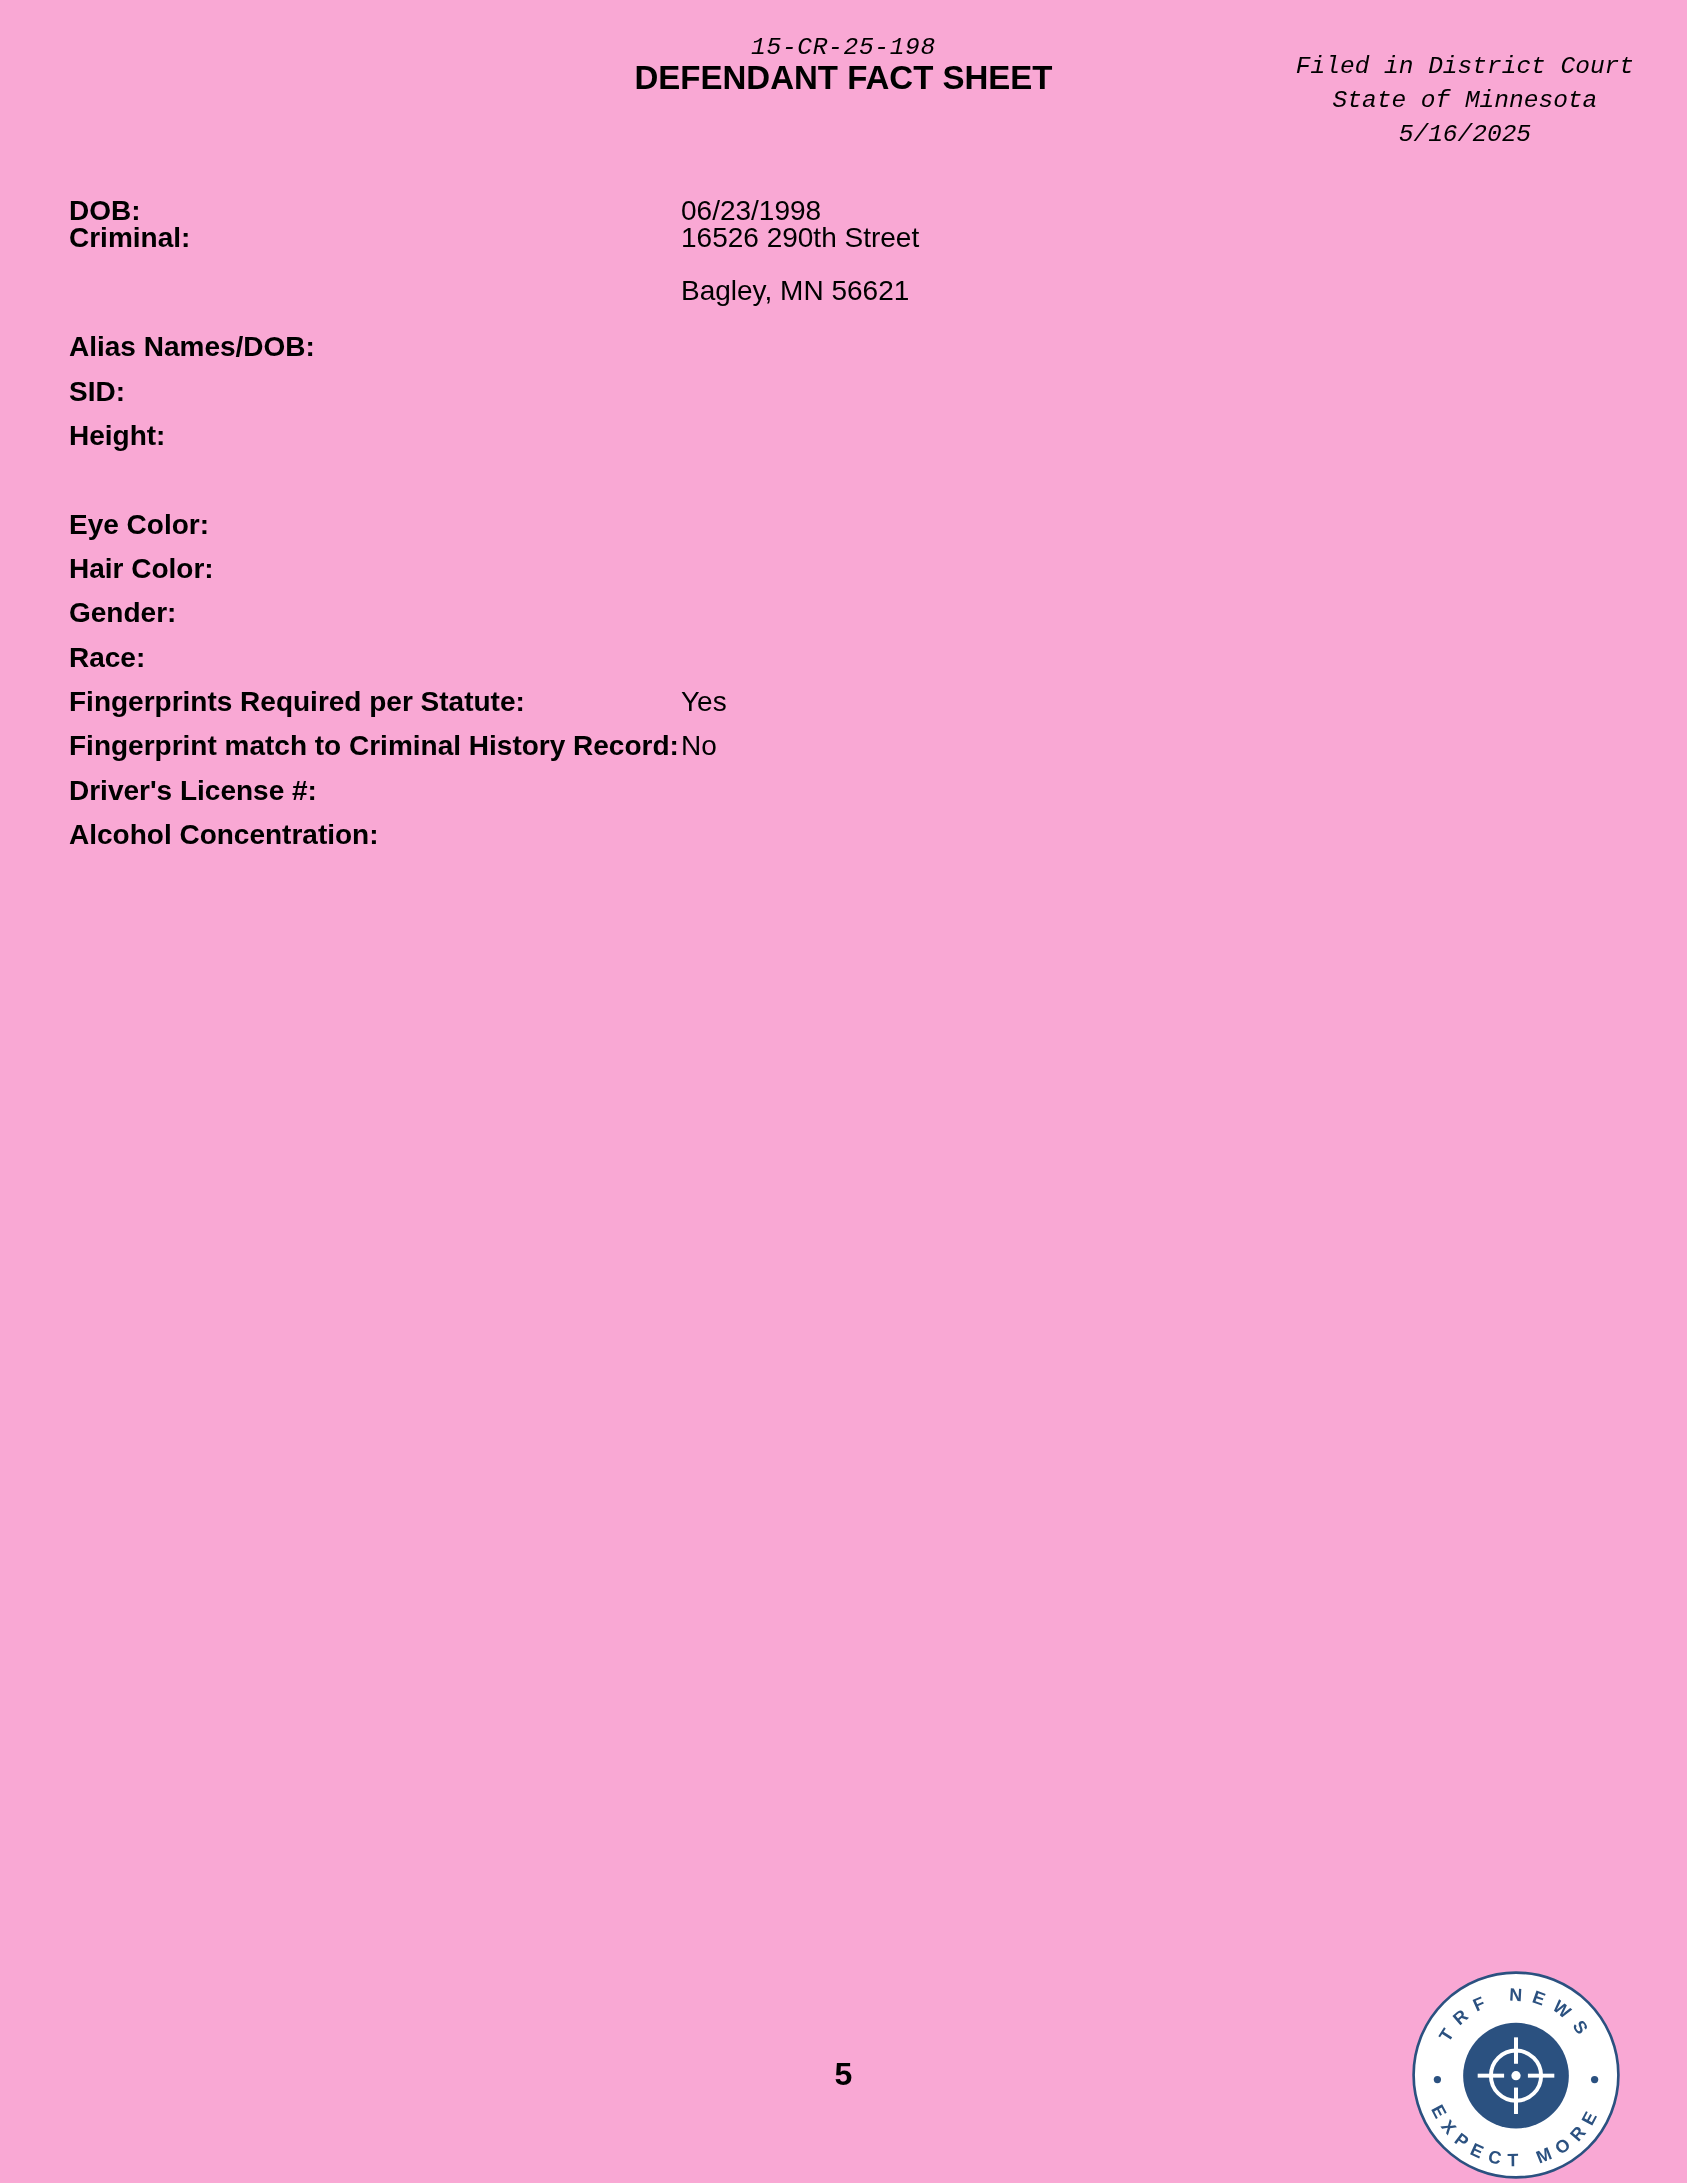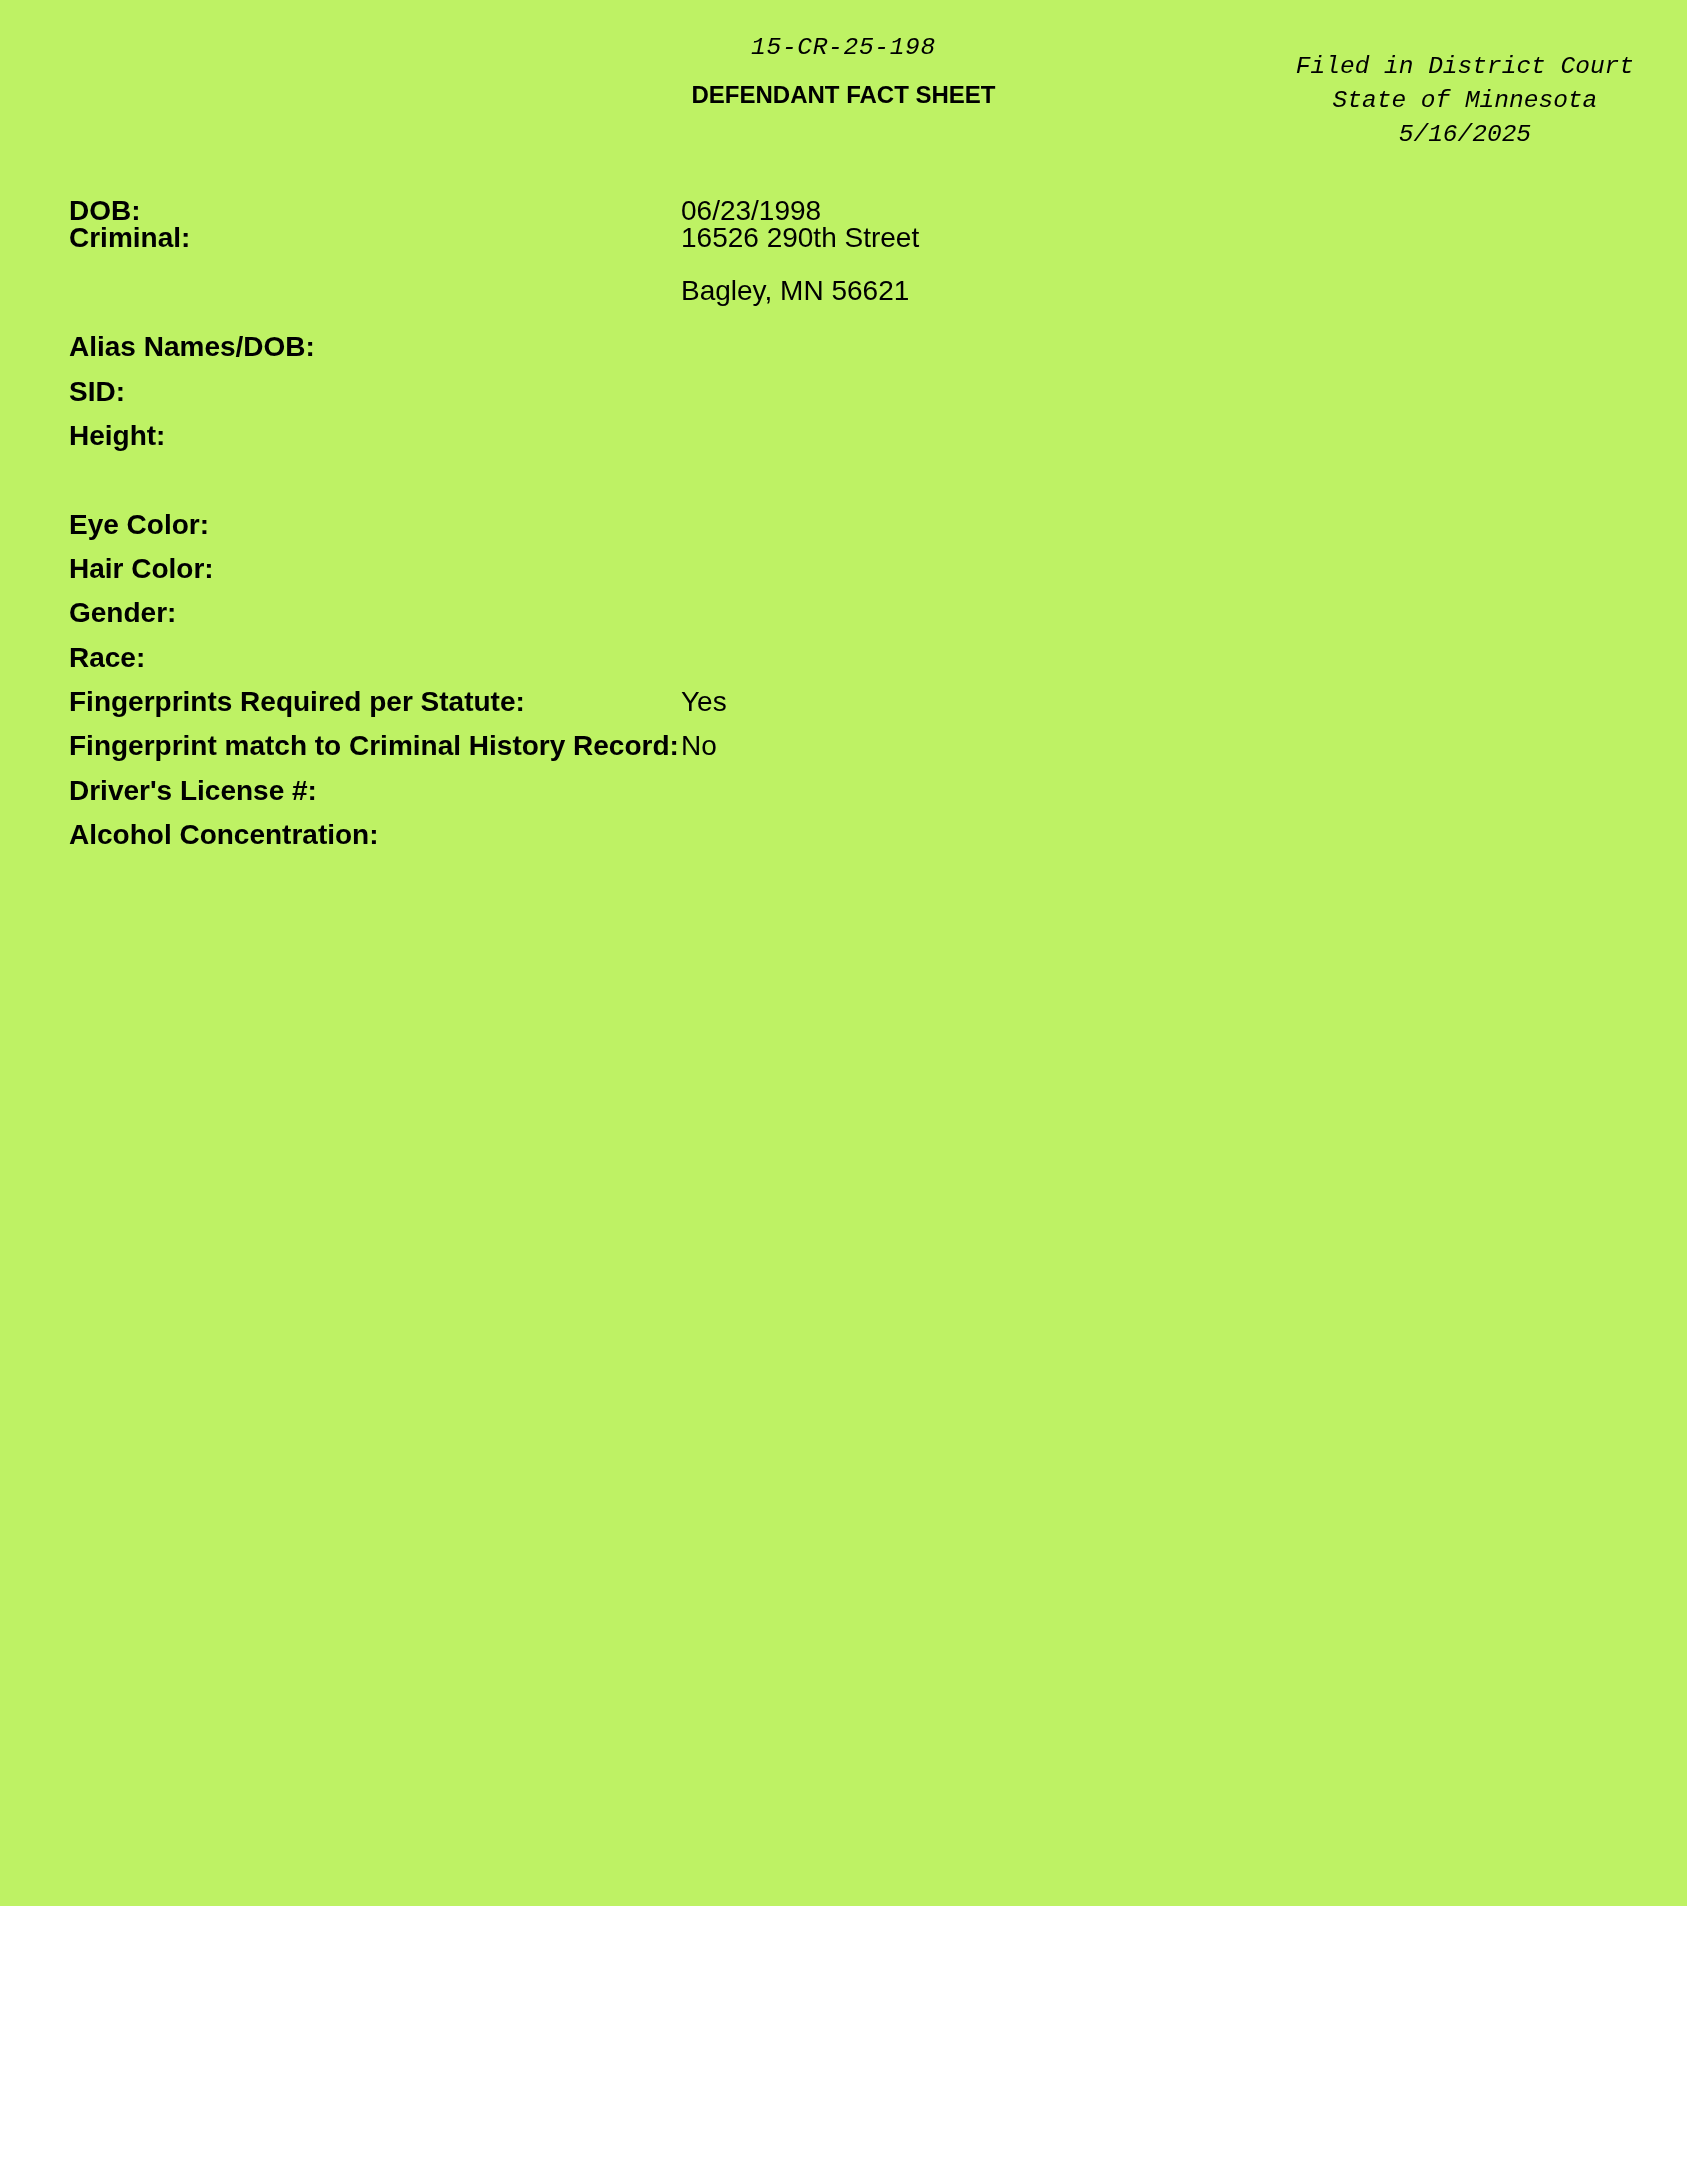--- a/index.html
+++ b/index.html
@@ -1,27 +1,27 @@
 <!DOCTYPE html>
 <html style="--stamp-color: #2b5180;font-size:10.6px"><head>
 <meta charset="utf-8">
 <style>
   html,body{margin:0;padding:0;background:#ffffff;}
   .page{
-    position:relative;width:1687px;height:1906px;background:#bef264;
+    position:relative;width:1687px;height:2183px;background:#f9a8d4;
     font-family:"Liberation Sans",sans-serif;color:#000;overflow:hidden;
   }
   .case-number{
     position:absolute;top:36px;left:0;width:100%;text-align:center;
     font-family:"Liberation Mono","DejaVu Sans Mono",monospace;
     font-style:italic;font-size:24.5px;line-height:1;letter-spacing:0.7px;
   }
   .doc-title{
     position:absolute;top:61px;left:0;width:100%;text-align:center;
-    font-size:24px;font-weight:bold;line-height:1;margin-top:22px;
+    font-size:33px;font-weight:bold;line-height:1;
   }
   .filing-stamp{
     position:absolute;top:50px;right:53px;text-align:center;
     font-family:"Liberation Mono","DejaVu Sans Mono",monospace;
     font-style:italic;font-size:24.5px;line-height:34px;white-space:nowrap;
   }
   .row{position:absolute;left:0;width:100%;height:40px;}
   .lbl{
     position:absolute;left:69px;top:0;
     font-size:28px;font-weight:bold;line-height:1;white-space:nowrap;

